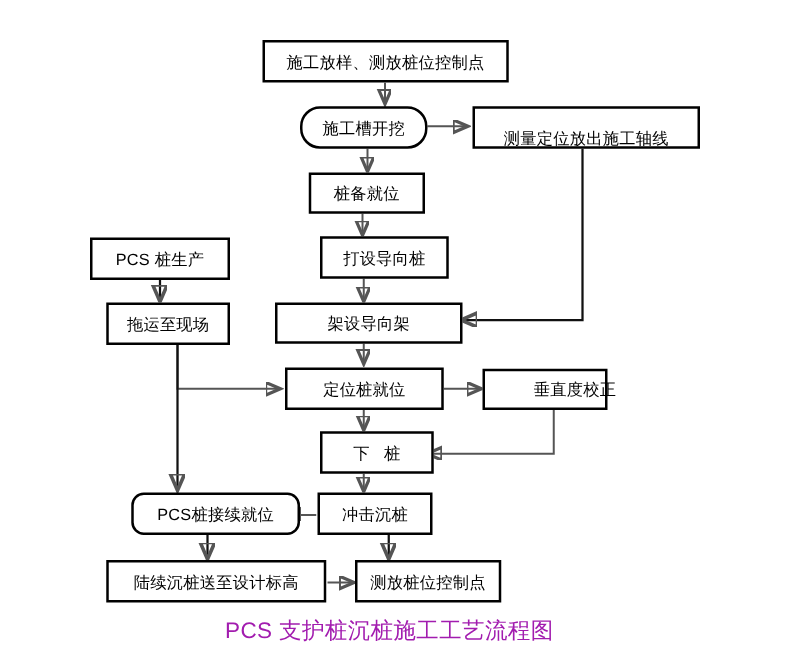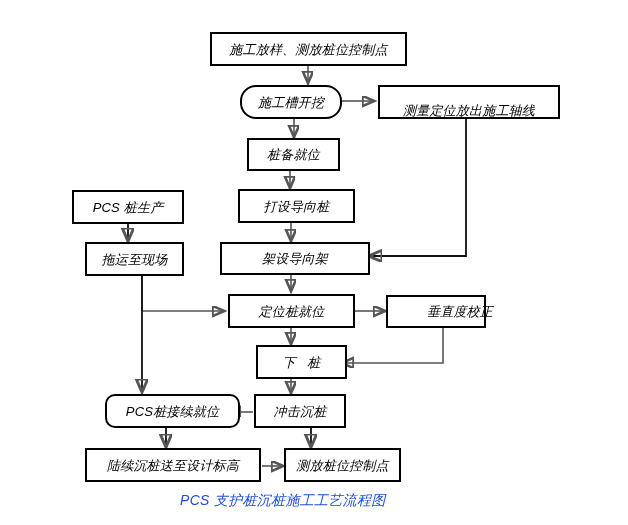--- a/index.html
+++ b/index.html
@@ -7,41 +7,40 @@
     padding: 0;
     background: #ffffff;
   }
   #canvas {
     position: relative;
     width: 628px;
     height: 525px;
     background: #ffffff;
     overflow: hidden;
     font-family: "Liberation Sans", "DejaVu Sans", sans-serif;
-    font-style: italic;
   }
   .node {
     position: absolute;
     box-sizing: border-box;
     border: 2px solid #000000;
     background: #ffffff;
     display: flex;
     align-items: center;
     justify-content: center;
     color: #000000;
     font-size: 13px;
     line-height: 1;
     white-space: pre;
     letter-spacing: 0.2px;
     z-index: 2;
   }
   .caption {
     position: absolute;
-    color: #1d4ed8;
-    font-size: 14px;
+    color: #a21caf;
+    font-size: 18px;
     white-space: pre;
     letter-spacing: 0.3px;
     z-index: 2;
   }
   svg.wires {
     position: absolute;
     left: 0;
     top: 0;
     width: 628px;
     height: 525px;
@@ -118,21 +117,21 @@
   </div>
 
   <div class="node" style="left:378px; top:85px; width:182px; height:34px;align-items:flex-end;">
     <span>测量定位放出施工轴线</span>
   </div>
 
   <div class="node" style="left:247px; top:138px; width:93px; height:33px;">
     <span>桩备就位</span>
   </div>
 
-  <div class="node" style="left:238px; top:189px; width:117px; height:34px;">
+  <div class="node" style="left:256px; top:189px; width:103px; height:34px;">
     <span>打设导向桩</span>
   </div>
 
   <div class="node" style="left:72px; top:190px; width:112px; height:34px;">
     <span>PCS 桩生产</span>
   </div>
 
   <div class="node" style="left:85px; top:242px; width:99px; height:34px;">
     <span>拖运至现场</span>
   </div>

